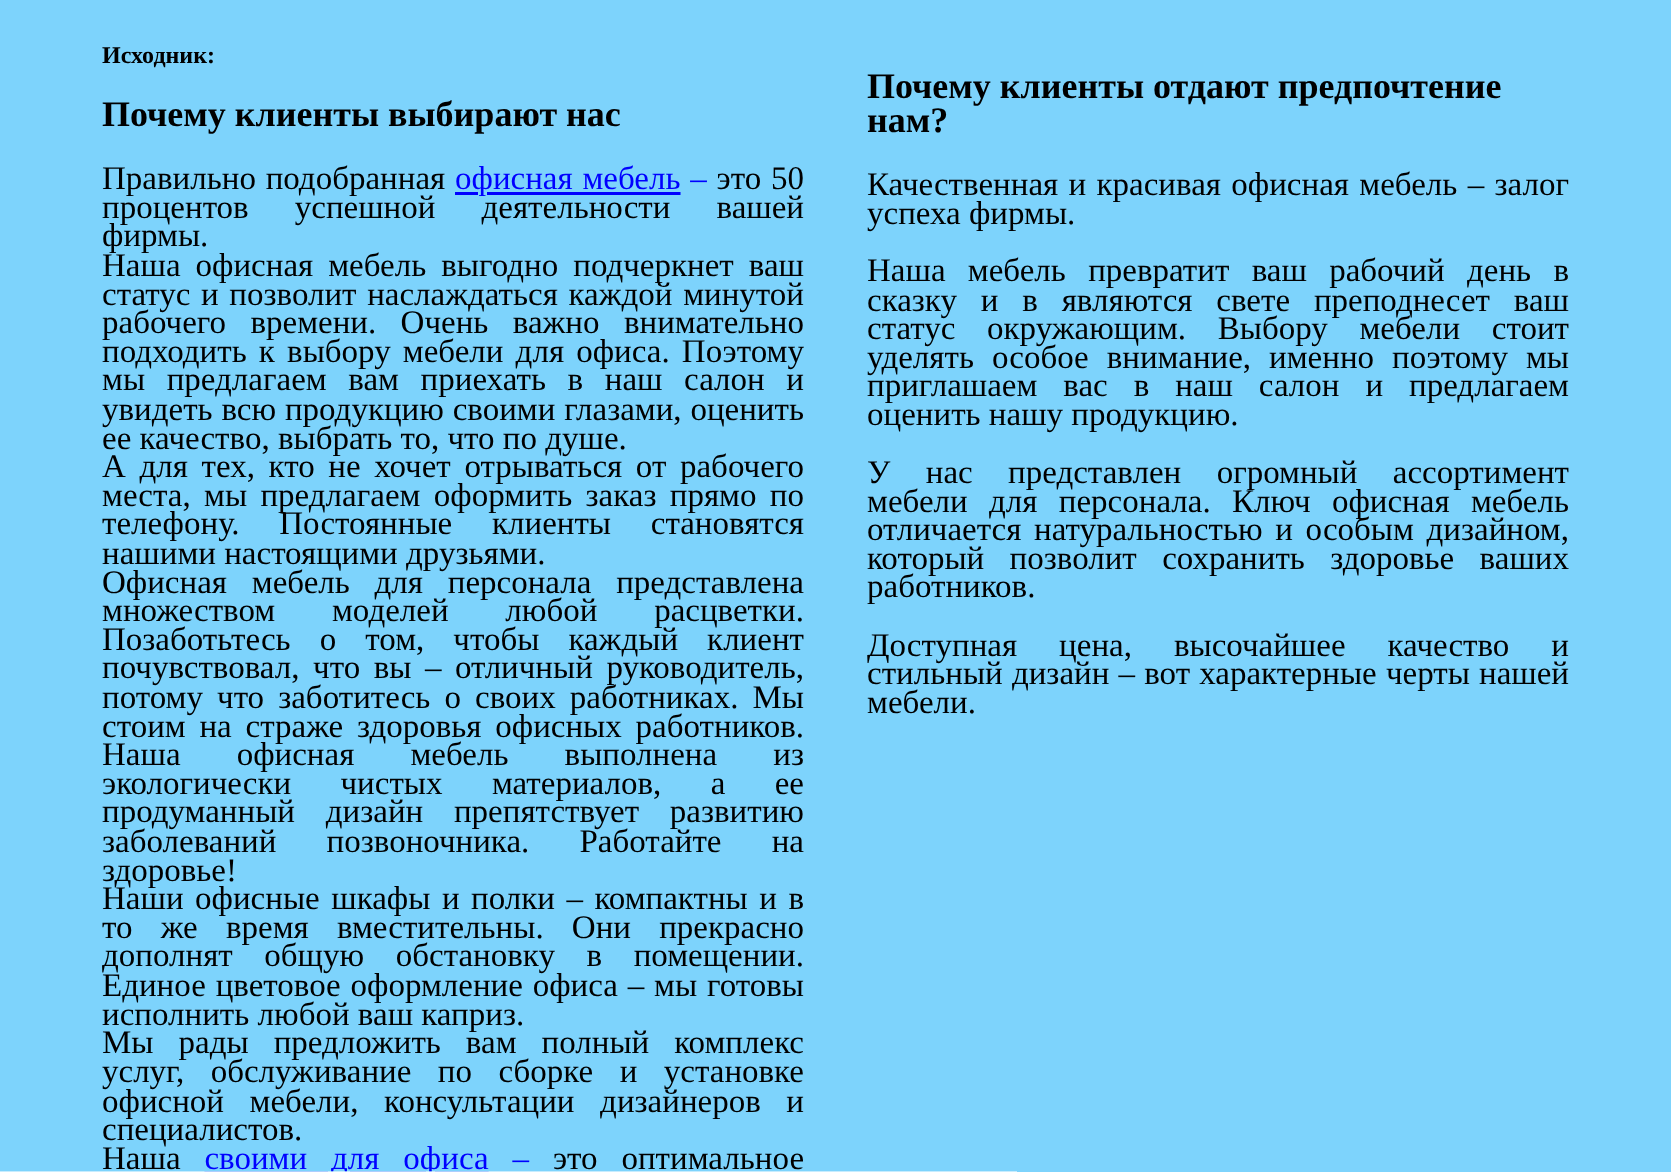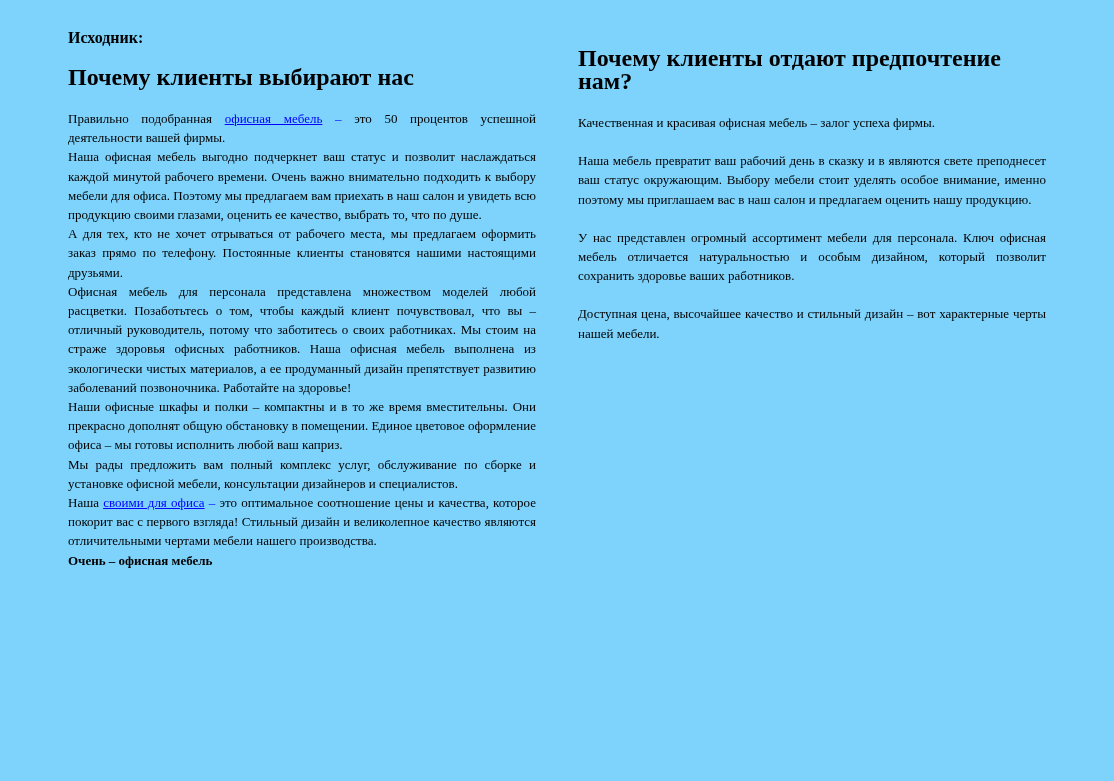--- a/index.html
+++ b/index.html
@@ -30,21 +30,21 @@
   }
   .col-heading {
     font-size: 24px;
     font-weight: bold;
     line-height: 23px;
     margin: 19px 0 20px 0;
   }
   .col-right .col-heading { }
   .col-body p {
     margin: 0;
-    font-size: 13px;
+    font-size: 22px;
     line-height: 19.2px;
     text-align: justify;
   }
   .col-right .col-body p { margin-bottom: 19px; }
   .seg-bold { font-weight: bold; }
   a.doc-link { text-decoration: underline; cursor: pointer; }
   .seg-dash { text-decoration: none; }
 </style>
 </head>
 <body>

